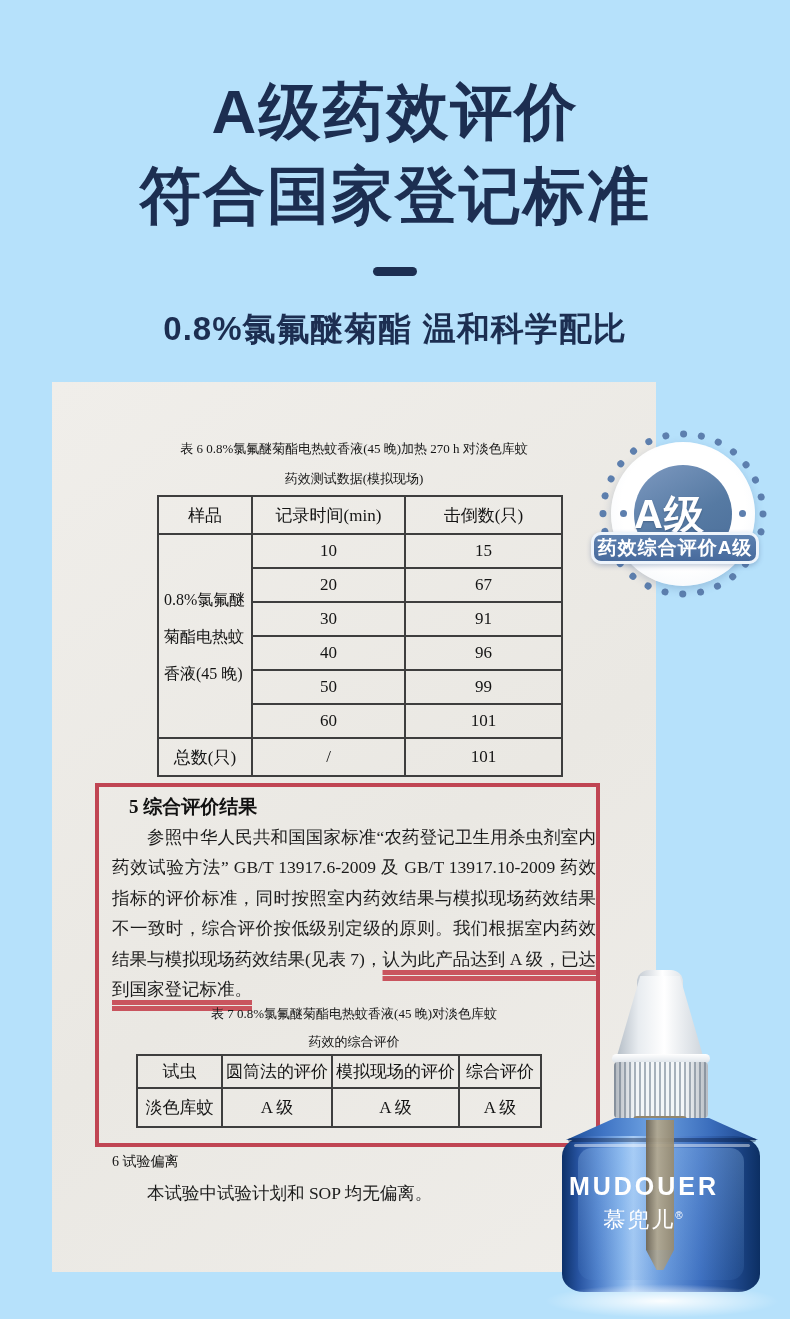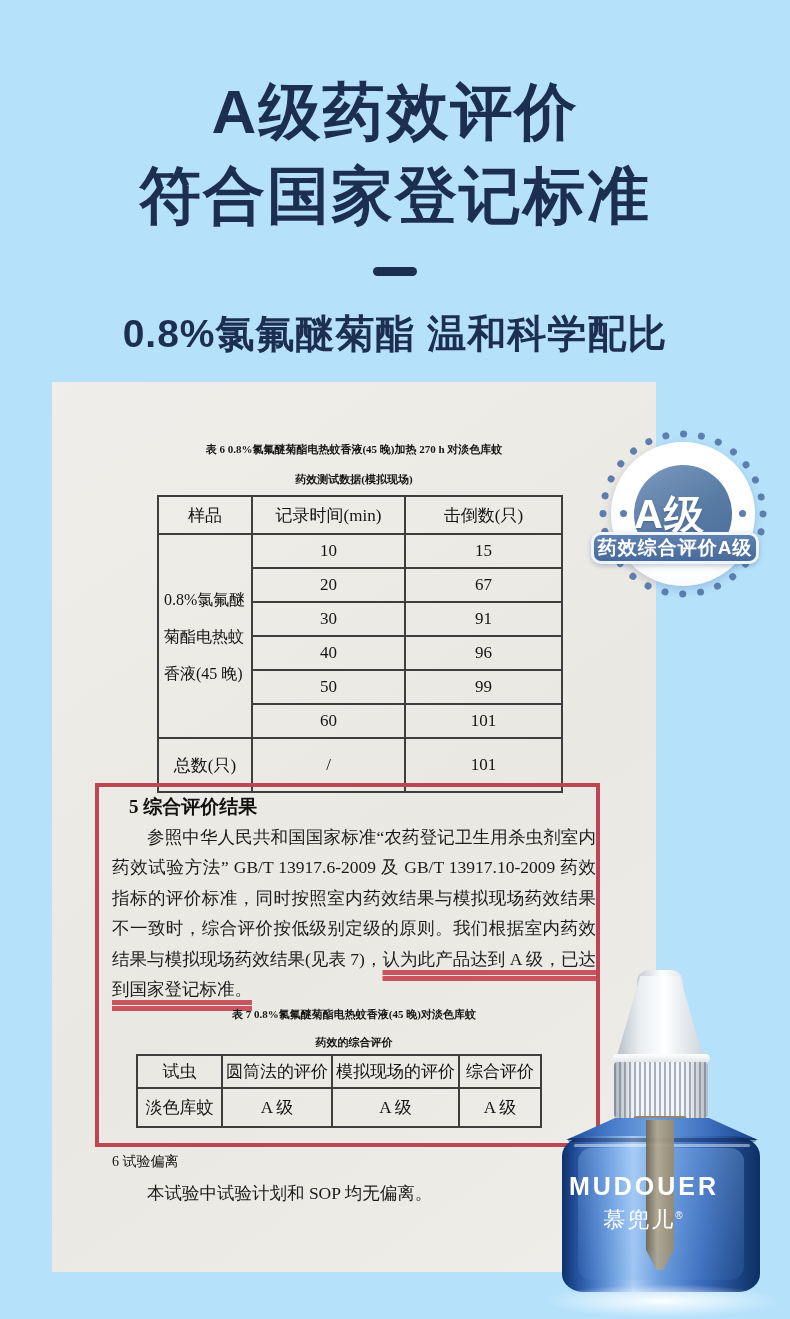--- a/index.html
+++ b/index.html
@@ -17,48 +17,48 @@
     line-height:84px; white-space:nowrap;
   }
   .title-1 { top:70px; }
   .title-2 { top:154px; }
   .divider-dash {
     position:absolute; top:267px; left:373px; width:44px; height:9px;
     border-radius:5px; background:#1c2e51;
   }
   .subtitle {
     position:absolute; top:307px; left:0; width:100%; text-align:center;
-    color:#1c2e51; font-weight:700; font-size:39px; letter-spacing:1px;
+    color:#1c2e51; font-weight:700; font-size:33px; letter-spacing:1px;
   }
 
   
   .paper {
     position:absolute; left:52px; top:382px; width:604px; height:890px;
     background:linear-gradient(145deg,#f0eeea 0%,#eae8e3 55%,#efede9 100%);
     font-family:"Liberation Serif","DejaVu Serif",serif; color:#1d1d1d;
     z-index:1;
   }
   .doc-table-title {
     position:absolute; left:0; width:100%; text-align:center;
-    font-size:11px; line-height:30px; font-weight:700; color:#161616;
+    font-size:13px; line-height:30px; font-weight:400; color:#161616;
   }
   .t6-title { top:52px; }
   .t7-title { top:618px; line-height:28px; }
 
   table.doc-table {
     position:absolute; border-collapse:collapse; table-layout:fixed;
     font-size:17px; color:#141414; text-align:center;padding-left:41px;
   }
   table.doc-table td, table.doc-table th {
     border:2px solid #3e3e3e; font-weight:500; padding:0;
   }
   table.t6 { left:105px; top:113px; width:404px; }
   .t6 tr.hdr    { height:38px; }
   .t6 tr.r      { height:34px; }
-  .t6 tr.total  { height:54px; }
+  .t6 tr.total  { height:38px; }
   .t6 td.sample-cell {
     text-align:left; padding-left:5px; font-size:16px; line-height:37px;
     vertical-align:middle;
   }
   table.t7 { left:84px; top:672px; width:404px; }
   .t7 tr.hdr { height:33px; }
   .t7 tr.r   { height:39px; }
 
   .redbox {
     position:absolute; left:43px; top:401px; width:505px; height:364px;

